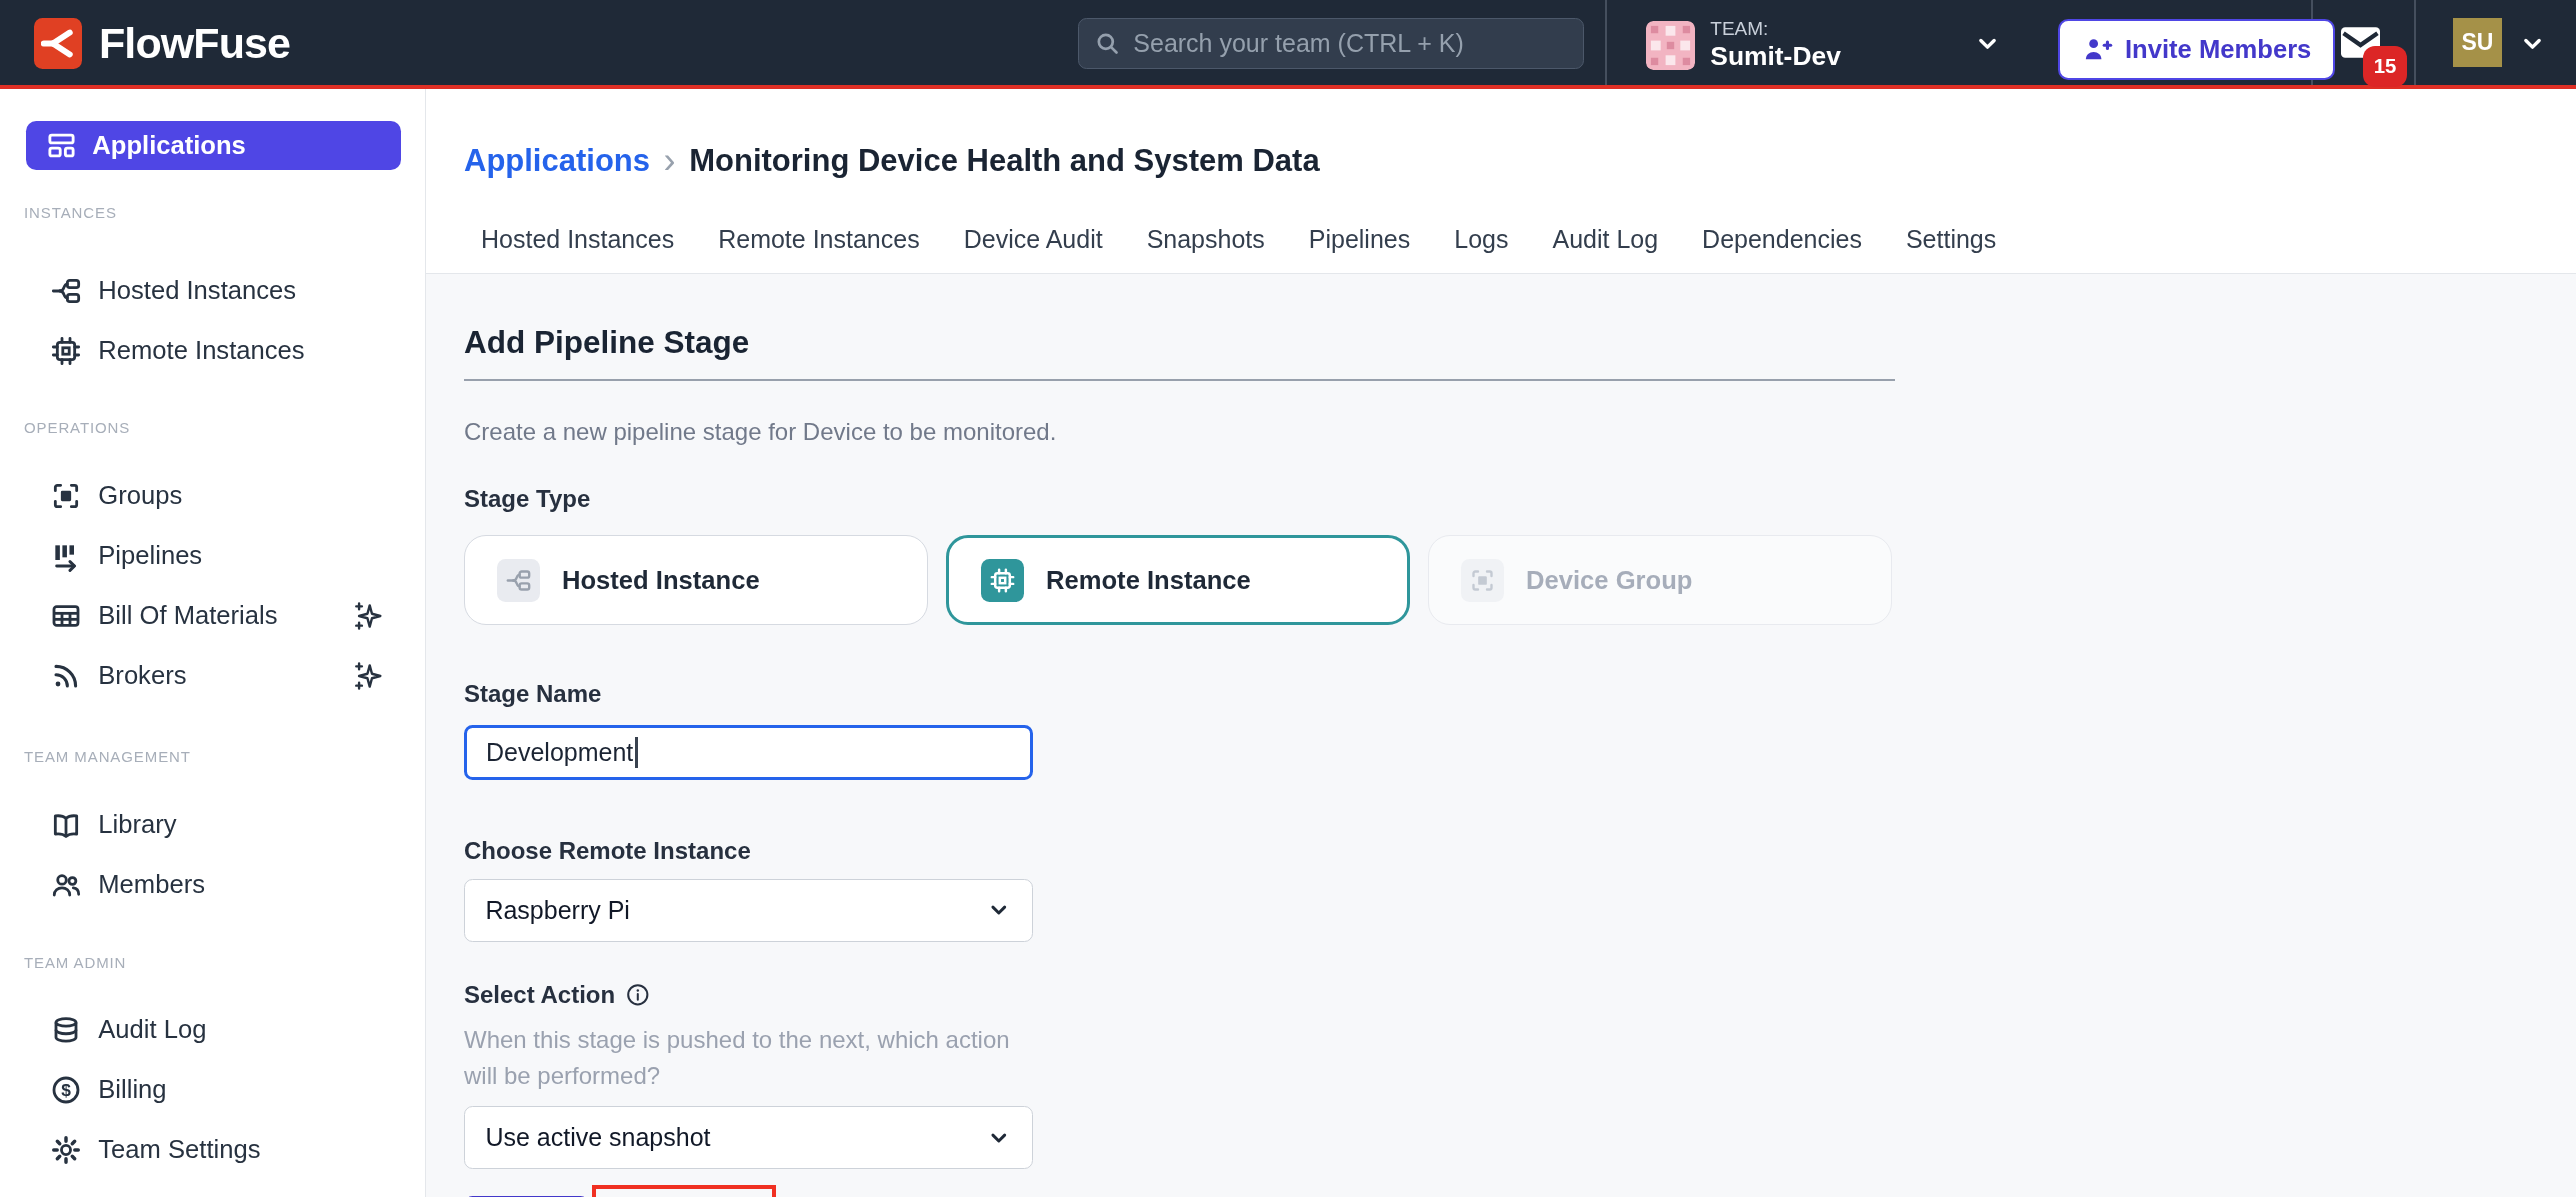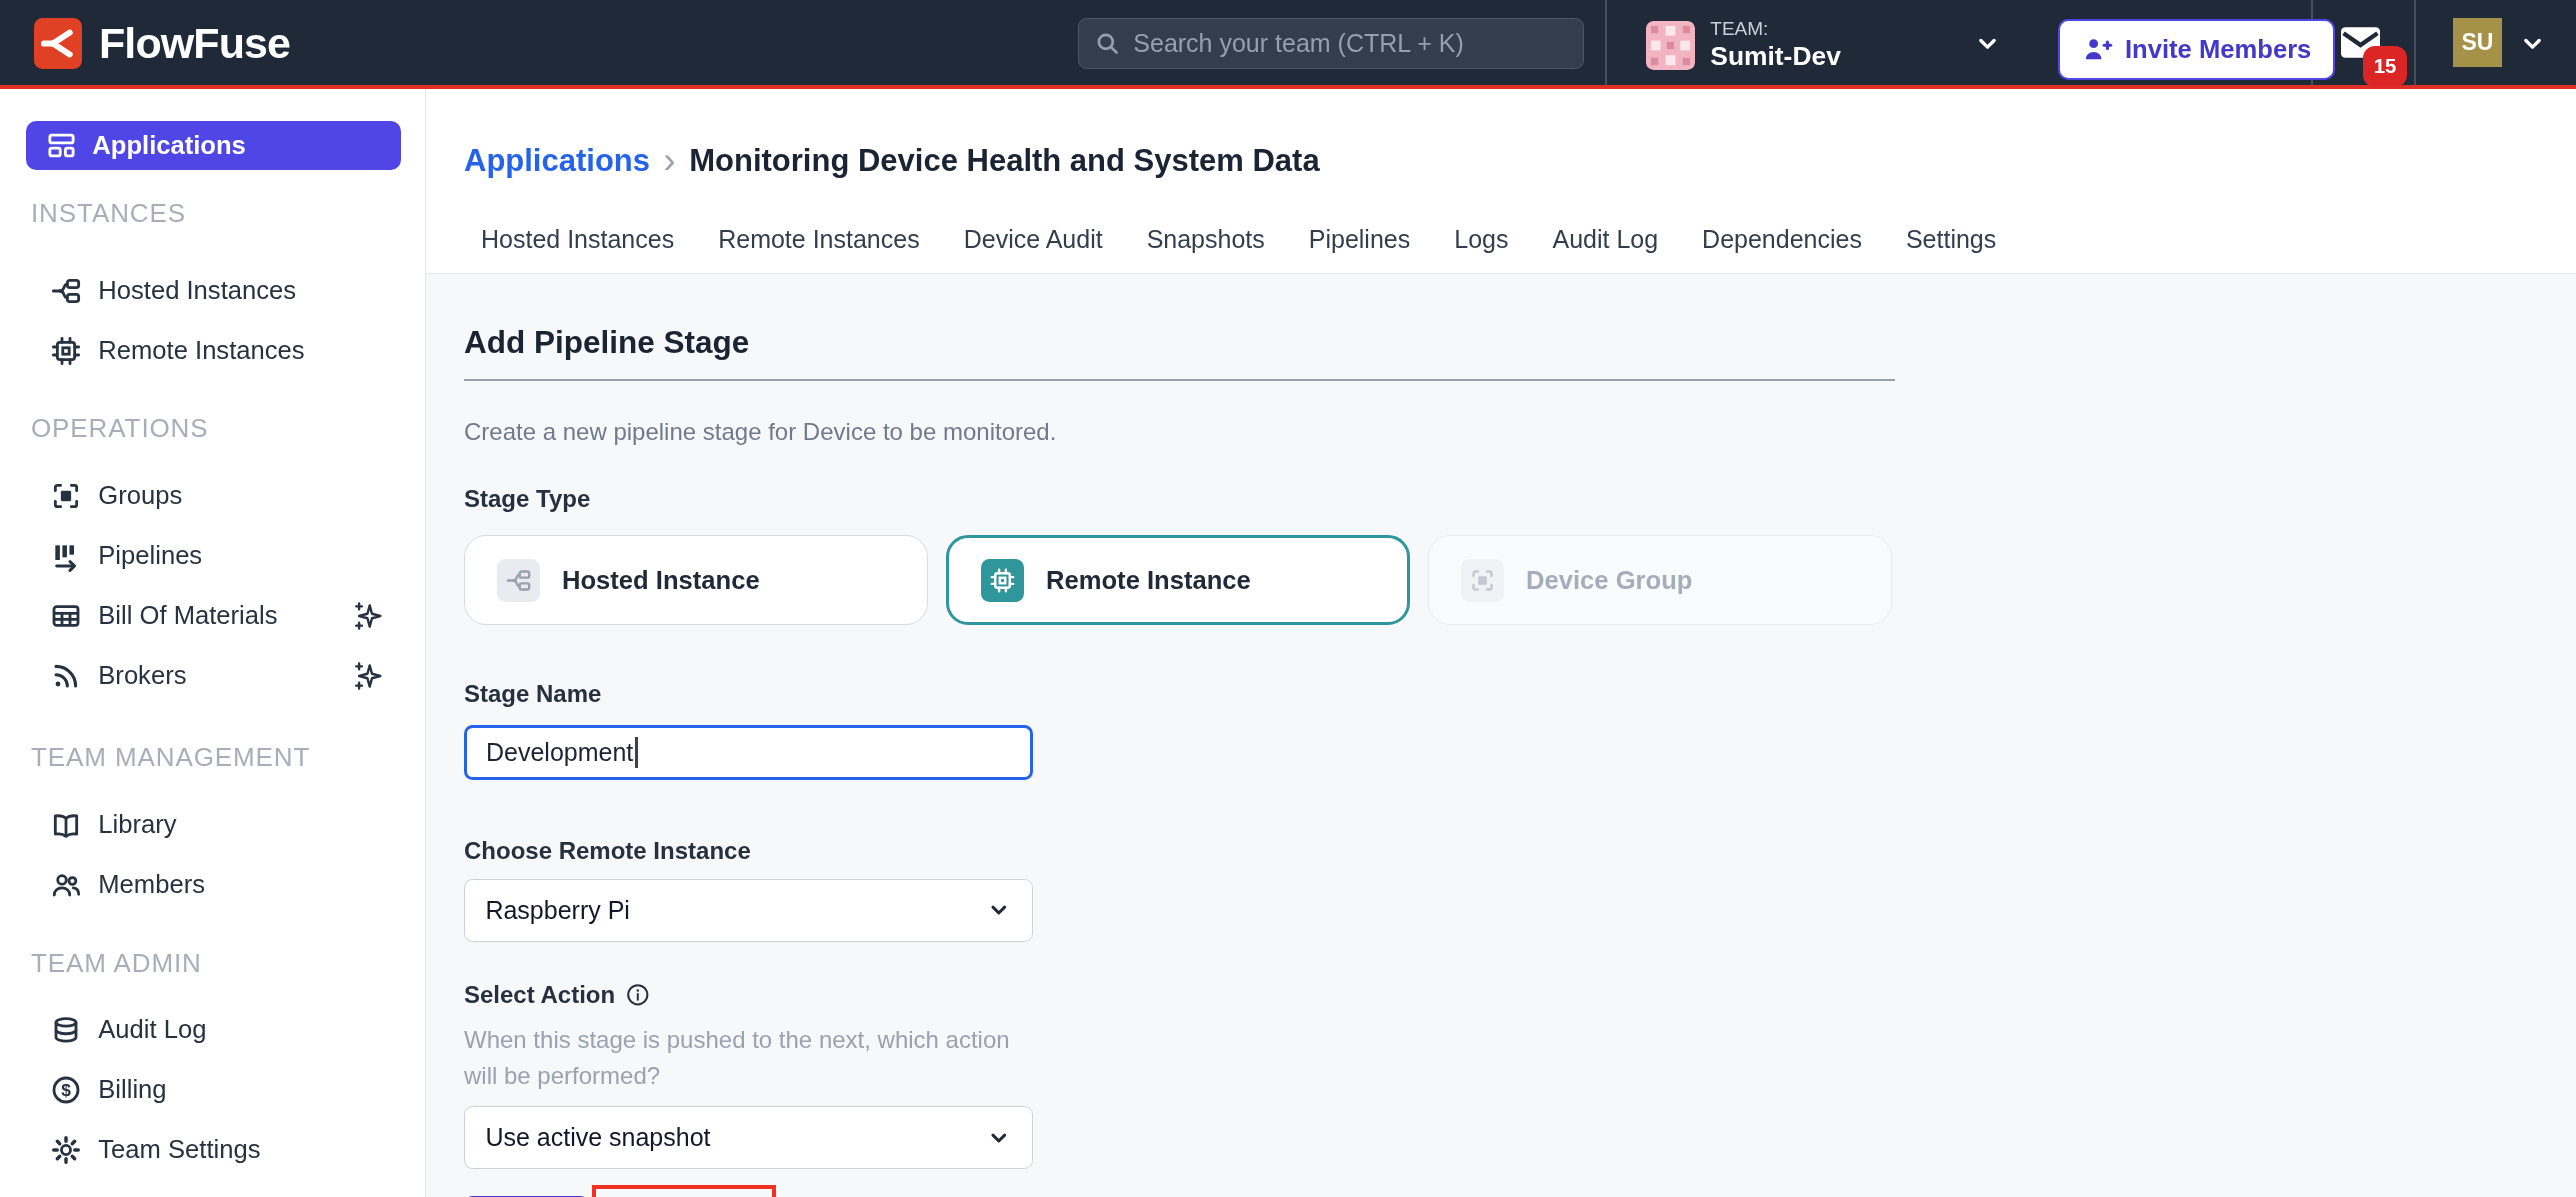--- a/index.html
+++ b/index.html
@@ -51,21 +51,21 @@
   
   .shell { display:flex; width:2576px; height:1108px; }
 
   
   .sidebar { width:426px; height:100%; background:#FFFFFF; border-right:1.7px solid #E4E7EB;
              flex:0 0 auto; }
   .primary-pill { margin:31.5px 0 0 25.6px; width:375px; height:49px; background:#4F46E5;
                   border-radius:10.2px; display:flex; align-items:center; gap:15.3px;
                   padding-left:20.4px; color:#FFFFFF; cursor:pointer; }
   .primary-pill .p-label { font-size:25.6px; font-weight:600; }
-  .section-title { margin-left:31px; font-size:26px; color:#A7AEB9; letter-spacing:0.9px;
+  .section-title { margin-left:24px; font-size:15px; color:#A7AEB9; letter-spacing:0.9px;
                    height:22px; line-height:22px; }
   .st1 { margin-top:32px; } .st2 { margin-top:36px; } .st3 { margin-top:40px; } .st4 { margin-top:37px; }
   .items1 { margin-top:37px; } .items2 { margin-top:27px; } .items3 { margin-top:27px; } .items4 { margin-top:26.4px; }
   .side-item { height:60px; display:flex; align-items:center; gap:15.3px; padding-left:49px;
                color:#273240; cursor:pointer; }
   .side-item .s-icon { width:34px; display:flex; justify-content:center; color:#273240; }
   .side-item .s-label { font-size:25.6px; }
   .side-item .s-spark { margin-left:auto; margin-right:39px; color:#273240; }
 
   

